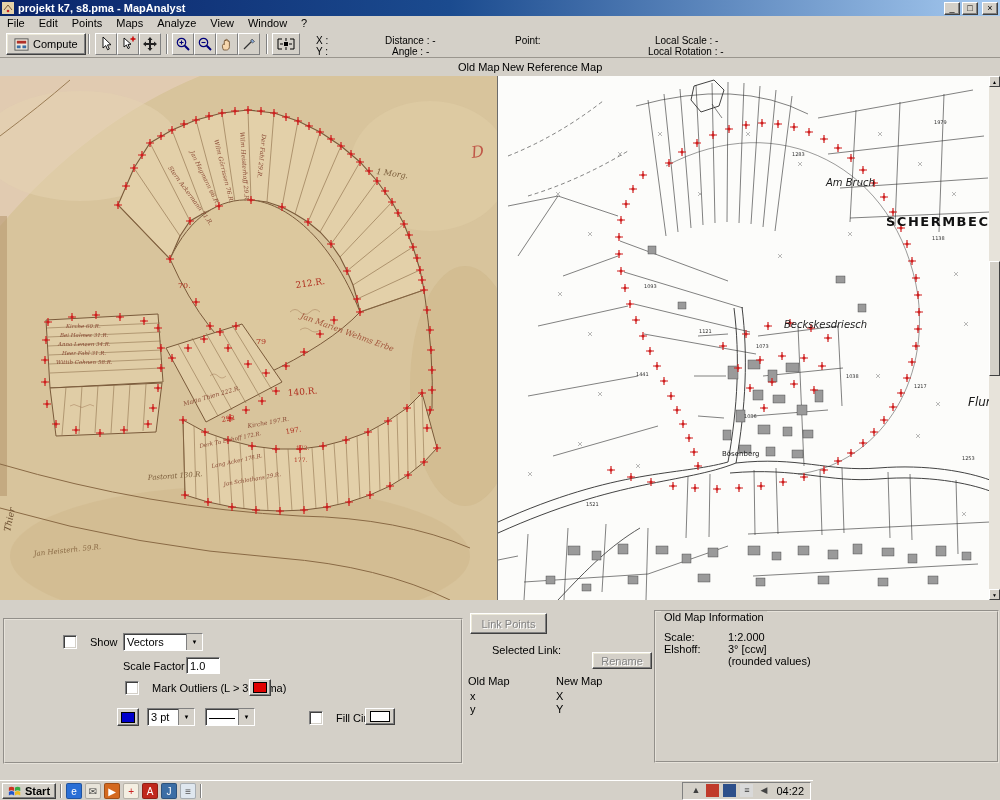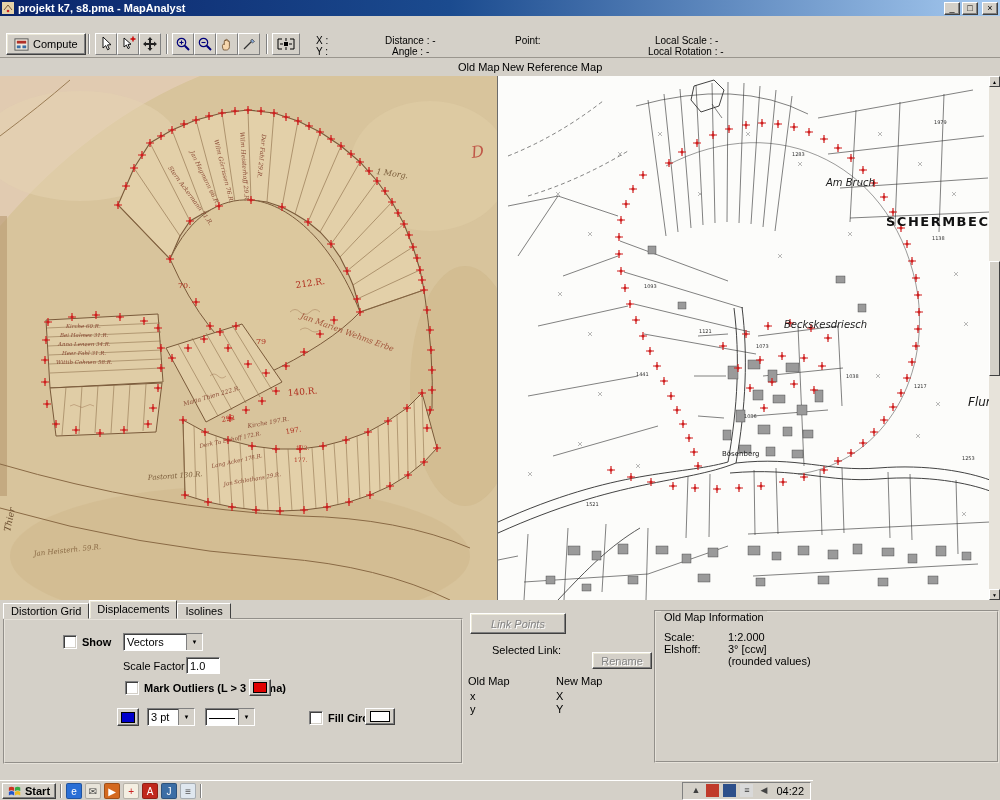--- a/index.html
+++ b/index.html
@@ -48,21 +48,21 @@
   .bottom-panel{position:absolute;left:0;top:600px;width:1000px;height:180px;background:#d4d0c8;}
   .tab-bar{position:absolute;left:3px;top:2px;display:flex;align-items:flex-end;z-index:3;}
   .tab{padding:0 7px;height:14px;line-height:14px;background:#d4d0c8;
     border:1px solid;border-color:#fff #404040 transparent #fff;}
   .tab-active{position:relative;z-index:4;height:17px;line-height:16px;margin-top:-2px;
     box-shadow:inset 1px 1px 0 #ece9d8;}
   .tab-content{position:absolute;left:3px;top:18px;width:456px;height:142px;
     border:2px groove #e6e2da;background:#d4d0c8;z-index:2;}
   .checkbox{display:inline-block;width:12px;height:12px;background:#fff;flex:none;
     border:1px solid;border-color:#808080 #fff #fff #808080;box-shadow:inset 1px 1px 0 #404040,inset -1px -1px 0 #d4d0c8;box-sizing:content-box;}
-  .lbl{margin-left:5px;white-space:nowrap;font-weight:bold;}
+  .lbl{margin-left:13px;white-space:nowrap;}
   .row{position:absolute;display:flex;align-items:center;}
   .combo{position:absolute;height:18px;background:#fff;box-sizing:border-box;
     border:1px solid;border-color:#808080 #fff #fff #808080;box-shadow:inset 1px 1px 0 #404040;
     display:flex;align-items:center;}
   .combo-text{flex:1;padding:0 3px;white-space:nowrap;overflow:hidden;}
   .combo-btn{width:15px;height:16px;background:#d4d0c8;border-left:1px solid #808080;font-size:6px;
     display:flex;align-items:center;justify-content:center;}
   .line-sample{display:inline-block;width:26px;border-top:1px solid #000;vertical-align:middle;}
   .tfield{position:absolute;height:17px;width:34px;background:#fff;font-family:inherit;font-size:11px;
     border:1px solid;border-color:#808080 #fff #fff #808080;box-shadow:inset 1px 1px 0 #404040;
@@ -107,20 +107,30 @@
         </svg>
     </span>
     <span class="title-text">projekt k7, s8.pma - MapAnalyst</span>
     <span class="win-btns">
       <button class="win-btn">_</button>
       <button class="win-btn">□</button>
       <button class="win-btn" style="margin-left:2px;">×</button>
     </span>
   </div>
 
+  <div class="menubar">
+      <span class="menu-item">File</span>
+      <span class="menu-item">Edit</span>
+      <span class="menu-item">Points</span>
+      <span class="menu-item">Maps</span>
+      <span class="menu-item">Analyze</span>
+      <span class="menu-item">View</span>
+      <span class="menu-item">Window</span>
+      <span class="menu-item">?</span>
+    </div>
 
   <div class="toolbar">
     <button class="compute-btn">
       <span style="display:flex;">
         <svg width="15" height="15" viewBox="0 0 16 16">
             <rect x="1" y="2" width="14" height="12" fill="#efe9dd" stroke="#555"></rect>
             <rect x="3" y="4" width="10" height="3" fill="#b03028"></rect>
             <rect x="3" y="9" width="4" height="3" fill="#3b6ea5"></rect>
             <rect x="9" y="9" width="4" height="3" fill="#3b6ea5"></rect>
           </svg>
@@ -1260,25 +1270,20 @@
         </svg>
     </div>
     <div class="v-scroll">
       <button class="scroll-btn" style="top:0;">▲</button>
       <div class="scroll-thumb"></div>
       <button class="scroll-btn" style="bottom:0;">▼</button>
     </div>
   </div>
 
   <div class="bottom-panel">
-    <div class="tab-bar">
-        <div class="tab">Distortion Grid</div>
-        <div class="tab tab-active">Displacements</div>
-        <div class="tab">Isolines</div>
-      </div>
     <div class="tab-content">
       <div class="row" style="left:58px;top:15px;">
         <span class="checkbox"></span>
         <span class="lbl">Show</span>
       </div>
       <div class="combo" style="left:118px;top:13px;width:80px;">
         <span class="combo-text">Vectors</span>
         <span class="combo-btn">▼</span>
       </div>
       <span class="abs" style="left:118px;top:40px;">Scale Factor</span>
@@ -1303,21 +1308,21 @@
       </div>
       <div class="row" style="left:304px;top:91px;">
         <span class="checkbox"></span>
         <span class="lbl">Fill Circles</span>
       </div>
       <button class="color-btn" style="left:360px;top:88px;width:30px;height:17px;">
         <span class="swatch" style="width: 18px; background: rgb(255, 255, 255);"></span>
       </button>
     </div>
 
-    <button class="btn disabled" style="position:absolute;left:470px;top:13px;width:96px;height:21px;font-style:italic;">Link Points</button>
+    <button class="btn disabled" style="position:absolute;left:470px;top:13px;width:77px;height:21px;">Link Points</button>
     <span class="abs" style="left:468px;top:44px;margin-left:24px;">Selected Link:</span>
     <button class="btn disabled" style="position:absolute;left:592px;top:52px;width:60px;height:17px;">Rename</button>
     <span class="abs" style="left:468px;top:75px;">Old Map</span>
     <span class="abs" style="left:556px;top:75px;">New Map</span>
     <span class="abs" style="left:470px;top:90px;">x</span>
     <span class="abs" style="left:556px;top:90px;">X</span>
     <span class="abs" style="left:470px;top:103px;">y</span>
     <span class="abs" style="left:556px;top:103px;">Y</span>
 
     <div class="groupbox" style="left:654px;top:10px;width:341px;height:149px;">

